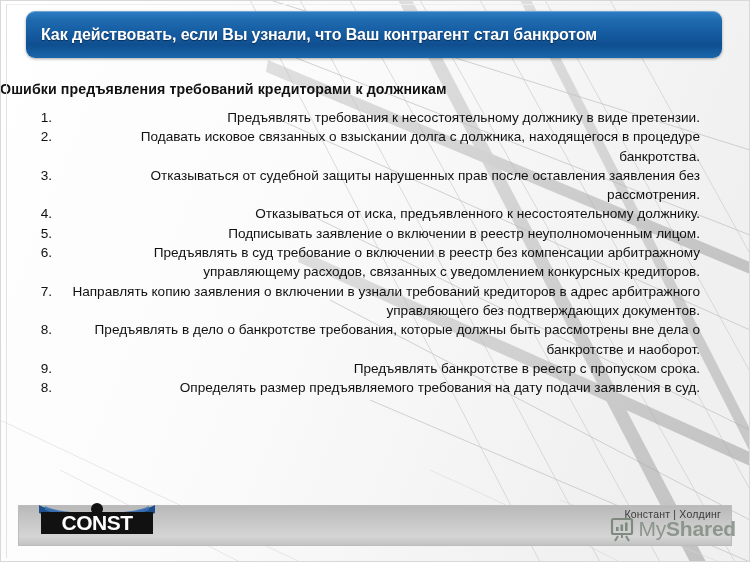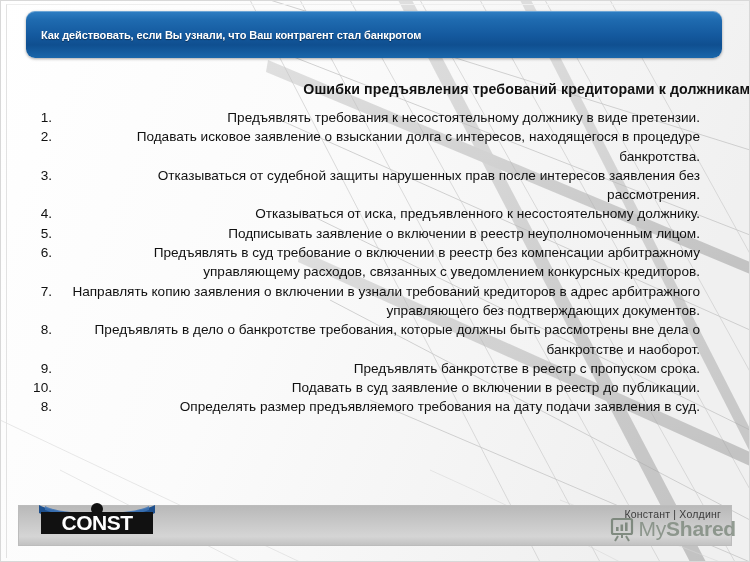--- a/index.html
+++ b/index.html
@@ -64,35 +64,35 @@
         #0f4f90 72%,
         #1a67ab 100%);
     box-shadow: 0 1px 3px rgba(0,0,0,0.35),
                 inset 0 1px 0 rgba(255,255,255,0.30);
     z-index: 10;
     display: flex;
     align-items: center;
   }
   .banner-title {
     color: #ffffff;
-    font-size: 11px;
+    font-size: 16px;
     font-weight: bold;
     letter-spacing: -0.1px;
     padding-left: 15px;
     white-space: nowrap;
     text-shadow: 0 1px 1px rgba(0,0,0,0.45);
   }
 
   
   .subtitle {
     position: absolute;
     left: 0;
     top: 81px;
     width: 750px;
-    text-align: right;
+    text-align: left;
     font-size: 14.2px;
     font-weight: bold;
     color: #111111;
     z-index: 12;
     letter-spacing: 0.1px;
   }
 
   
   .list {
     position: absolute;
@@ -247,25 +247,25 @@
 
   <div class="subtitle">Ошибки предъявления требований кредиторами к должникам</div>
 
   <div class="list">
     <div class="li">
       <span class="li-num">1.</span>
       <span class="li-text">Предъявлять требования к несостоятельному должнику в виде претензии.</span>
     </div>
     <div class="li">
       <span class="li-num">2.</span>
-      <span class="li-text">Подавать исковое заявление о взыскании долга с интересов, находящегося в процедуре банкротства.</span>
+      <span class="li-text">Подавать исковое связанных о взыскании долга с должника, находящегося в процедуре банкротства.</span>
     </div>
     <div class="li">
       <span class="li-num">3.</span>
-      <span class="li-text">Отказываться от судебной защиты нарушенных прав после интересов заявления без рассмотрения.</span>
+      <span class="li-text">Отказываться от судебной защиты нарушенных прав после оставления заявления без рассмотрения.</span>
     </div>
     <div class="li">
       <span class="li-num">4.</span>
       <span class="li-text">Отказываться от иска, предъявленного к несостоятельному должнику.</span>
     </div>
     <div class="li">
       <span class="li-num">5.</span>
       <span class="li-text">Подписывать заявление о включении в реестр неуполномоченным лицом.</span>
     </div>
     <div class="li">
@@ -276,24 +276,20 @@
       <span class="li-num">7.</span>
       <span class="li-text">Направлять копию заявления о включении в узнали требований кредиторов в адрес арбитражного управляющего без подтверждающих документов.</span>
     </div>
     <div class="li">
       <span class="li-num">8.</span>
       <span class="li-text">Предъявлять в дело о банкротстве требования, которые должны быть рассмотрены вне дела о банкротстве и наоборот.</span>
     </div>
     <div class="li">
       <span class="li-num">9.</span>
       <span class="li-text">Предъявлять банкротстве в реестр с пропуском срока.</span>
-    </div>
-    <div class="li">
-      <span class="li-num">10.</span>
-      <span class="li-text">Подавать в суд заявление о включении в реестр до публикации.</span>
     </div>
     <div class="li">
       <span class="li-num">8.</span>
       <span class="li-text">Определять размер предъявляемого требования на дату подачи заявления в суд.</span>
     </div>
   </div>
 
   <div class="footer"></div>
 
   <div class="logo">

